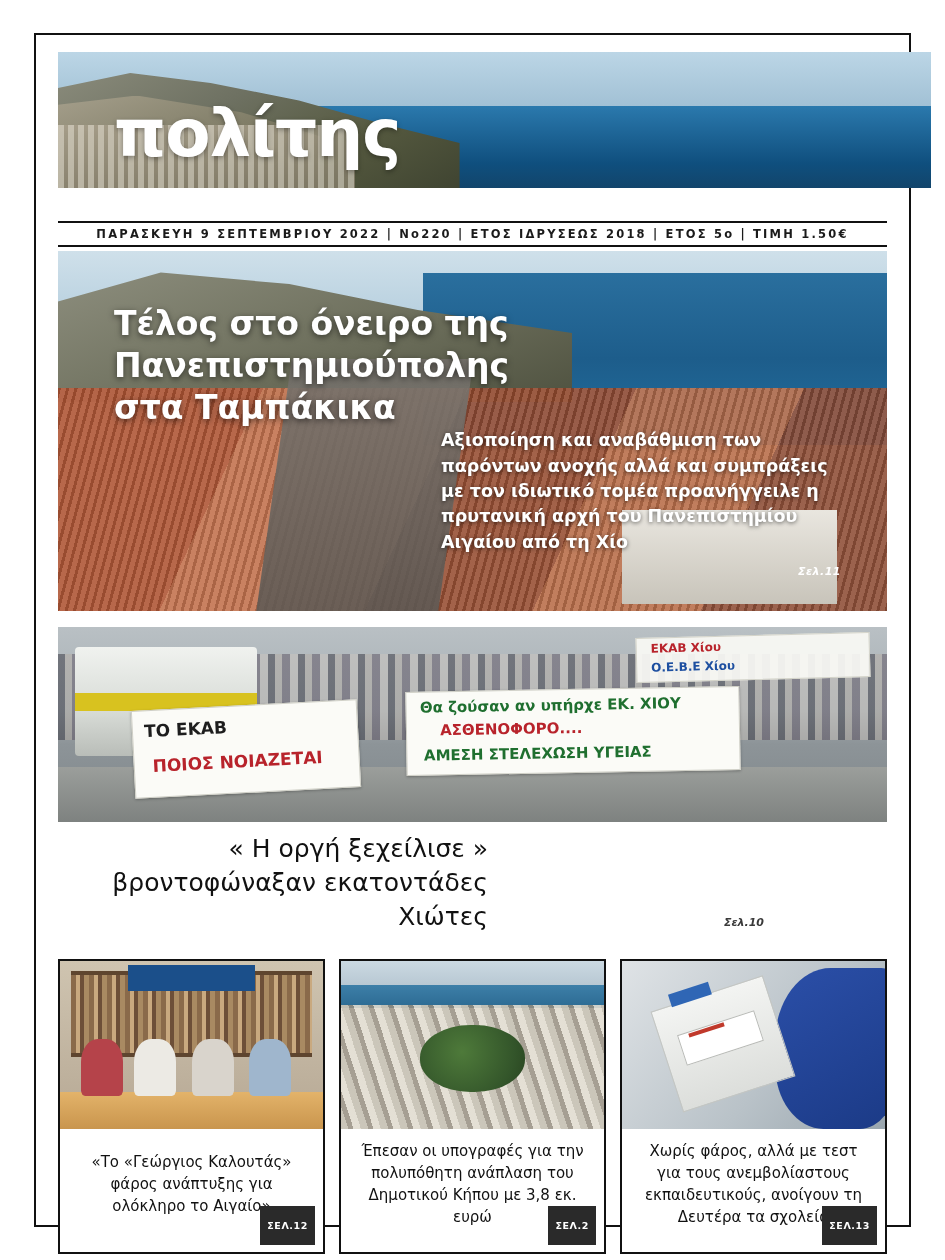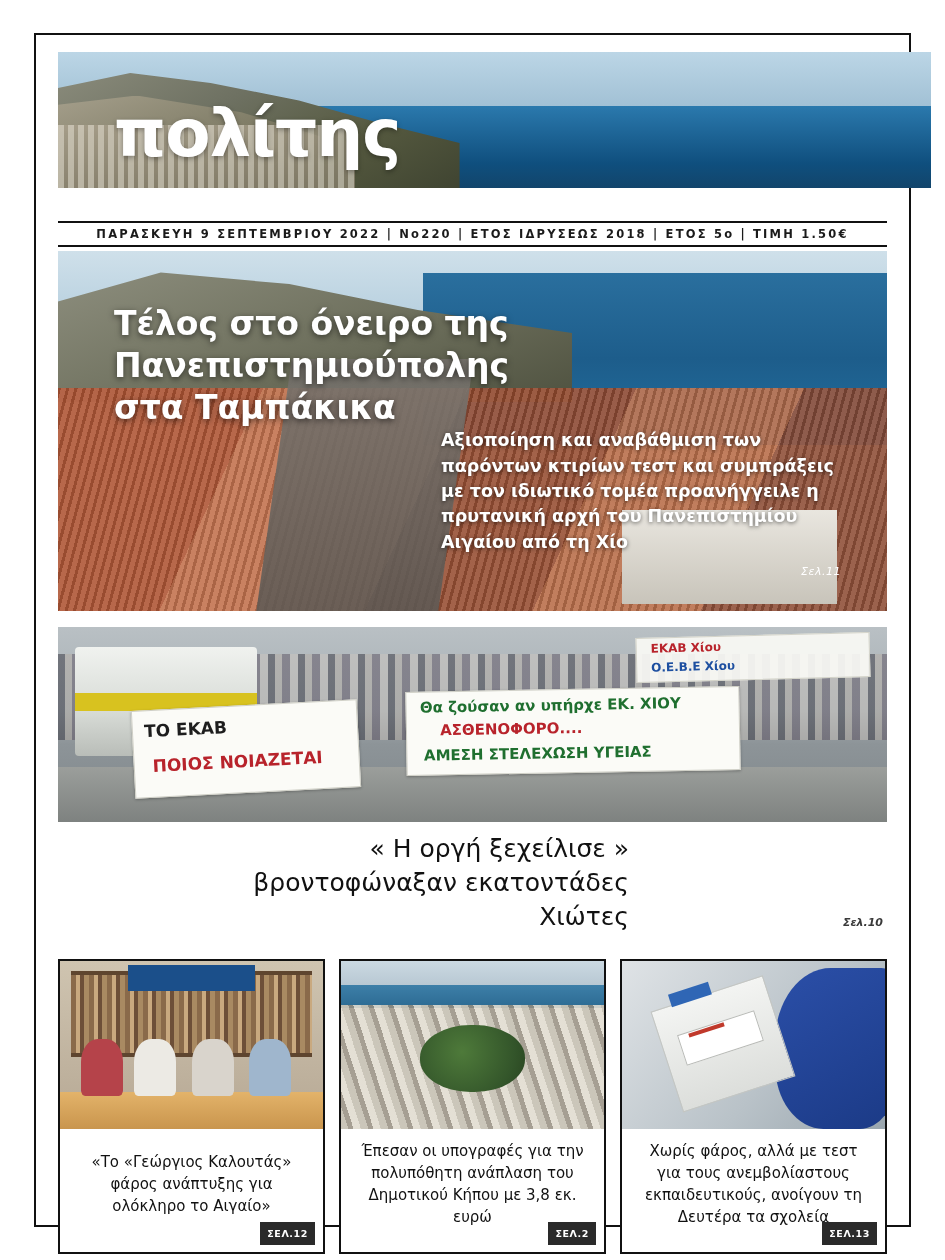--- a/index.html
+++ b/index.html
@@ -159,21 +159,21 @@
     color: #ffffff;
     font-size: 17.5px;
     line-height: 1.45;
     font-weight: 700;
     text-shadow: 0 1px 4px rgba(0,0,0,.6);
   }
   .pageref {
     display: inline-block;
     color: #ffffff;
     font-size: 11px;
-    font-weight: 400;
+    font-weight: 700;
     letter-spacing: .5px;
   }
   .lead-pageref {
     position: absolute;
     right: 46px;
     bottom: 32px;
     text-align: right;
     width: 400px;
   }
 
@@ -239,23 +239,22 @@
     background: rgba(250,250,245,.92);
     border:1px solid #d3d3c9;
     transform: rotate(-1.5deg);
   }
   .sp-topright .tr1 { position:absolute; left:6%; top:6%; font-size:12px; font-weight:700; color:#b8232b; }
   .sp-topright .tr2 { position:absolute; left:6%; top:52%; font-size:12px; font-weight:700; color:#1d4fa0; }
 
   .second-textrow {
     display: flex;
     align-items: flex-end;
-    justify-content: flex-end;
     padding: 10px 4px 12px 0;
-    gap: 4px;
+    gap: 26px;
   }
   .second-head {
     text-align: right;
     font-size: 25px;
     line-height: 1.35;
     color: #111;
     font-weight: 400;
     max-width: 430px;
   }
   .second-deck {
@@ -307,21 +306,21 @@
   }
   .card-pageref {
     position: absolute;
     right: 8px;
     bottom: 7px;
     background: #2a2a2a;
     color: #fff;
     font-size: 9.5px;
     font-weight: 700;
     letter-spacing: .6px;
-    padding: 6px 7px;
+    padding: 14px 7px;
     text-align: right;
   }
   .lead-pageref .pageref,
   .second-deck .pageref-dark {
     font-style: italic;
   }
 
   
   .c1-wall { position:absolute; inset:0; background: linear-gradient(to bottom,#cfc4b0,#b6a894); }
   .c1-shelf2 { position:absolute; left:4%; top:6%; width:92%; height:46%;
@@ -371,21 +370,21 @@
   </div>
 
   <div class="lead">
     <div class="lead-sky"></div>
     <div class="lead-sea"></div>
     <div class="lead-hill"></div>
     <div class="lead-roofs"></div>
     <div class="lead-road"></div>
     <div class="lead-white-bldg"></div>
     <div class="lead-headline">Τέλος στο όνειρο της Πανεπιστημιούπολης στα Ταμπάκικα</div>
-    <div class="lead-deck">Αξιοποίηση και αναβάθμιση των παρόντων κτιρίων τεστ και συμπράξεις με τον ιδιωτικό τομέα προανήγγειλε η πρυτανική αρχή του Πανεπιστημίου Αιγαίου από τη Χίο</div>
+    <div class="lead-deck">Αξιοποίηση και αναβάθμιση των παρόντων ανοχής αλλά και συμπράξεις με τον ιδιωτικό τομέα προανήγγειλε η πρυτανική αρχή του Πανεπιστημίου Αιγαίου από τη Χίο</div>
     <div class="lead-pageref">
       <span class="pageref">Σελ.11</span>
     </div>
   </div>
 
   <div class="second">
     <div class="second-photo">
       <div class="sp-bg"></div>
       <div class="sp-crowd"></div>
       <div class="sp-amb"></div>

